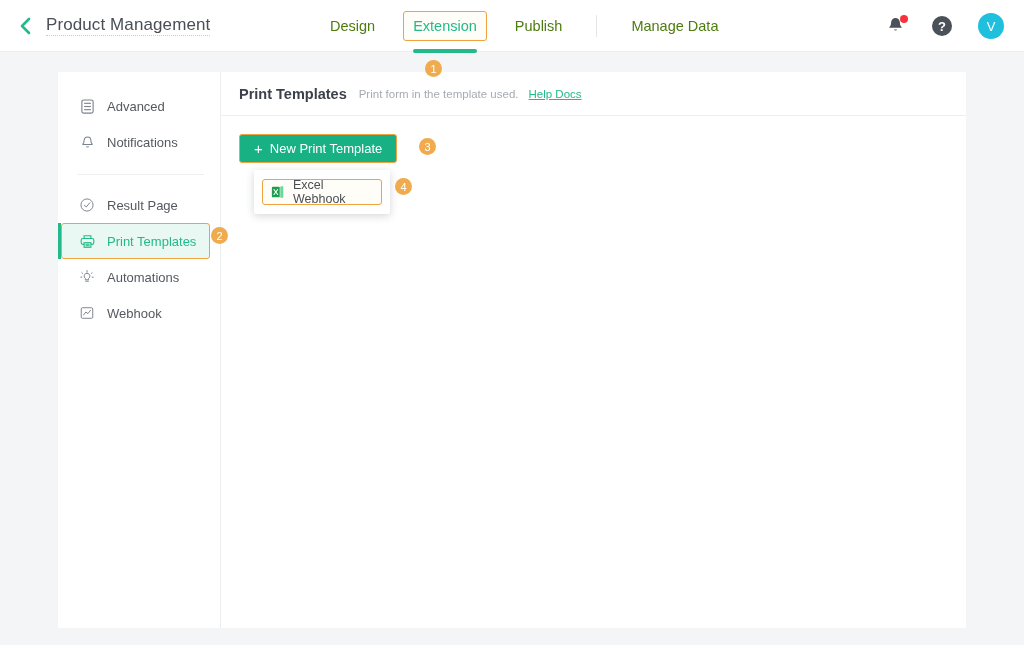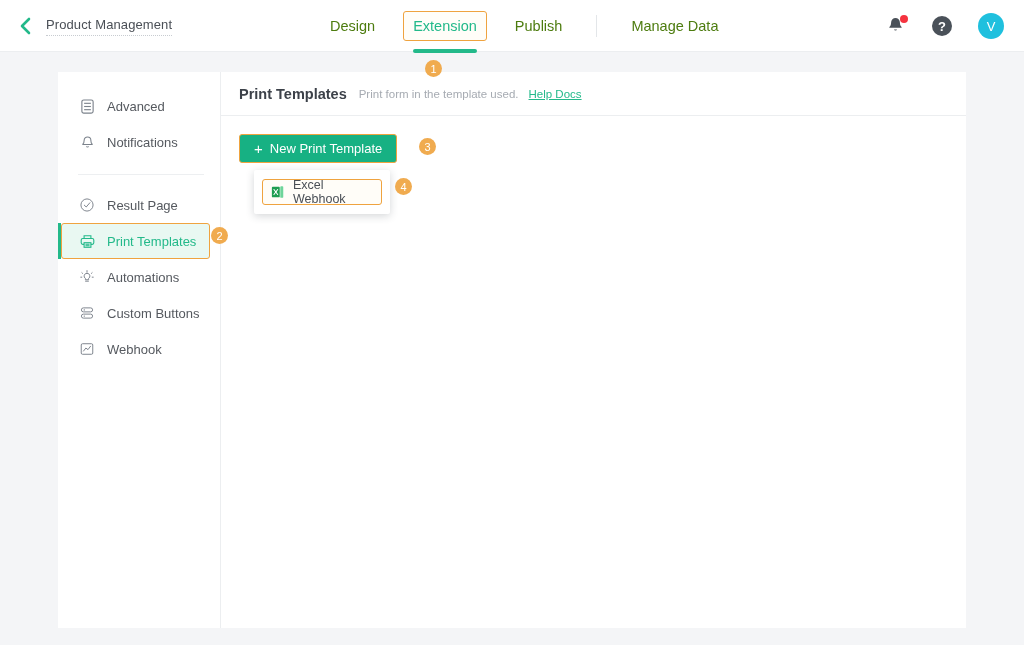--- a/index.html
+++ b/index.html
@@ -28,21 +28,21 @@
   }
   .back-chevron {
     position: absolute;
     left: 14px; top: 14px;
     width: 24px; height: 24px;
     cursor: pointer;
   }
   .page-title {
     position: absolute;
     left: 46px; top: 16px;
-    font-size: 13px;
+    font-size: 17px;
     color: #4a4f56;
     letter-spacing: .1px;
     border-bottom: 1px dotted #c8ccd1;
     padding-bottom: 2px;
     line-height: 17px;
   }
 
   .nav {
     position: absolute;
     left: 320px; top: 0;
@@ -393,31 +393,20 @@
           <line x1="10" y1="1.4" x2="10" y2="2.7"></line>
           <line x1="3.6" y1="4" x2="4.5" y2="4.9"></line>
           <line x1="16.4" y1="4" x2="15.5" y2="4.9"></line>
           <line x1="2.2" y1="9.6" x2="3.5" y2="9.6"></line>
           <line x1="17.8" y1="9.6" x2="16.5" y2="9.6"></line>
         </svg>
       </span>
       <span>Automations</span>
     </div>
 
-    <div class="side-item">
-      <span class="sico">
-        <svg width="16" height="16" viewBox="0 0 20 20" fill="none" stroke="#7b828b" stroke-width="1.2">
-          <rect x="3" y="3.6" width="14" height="5" rx="2.5"></rect>
-          <rect x="3" y="11.4" width="14" height="5" rx="2.5"></rect>
-          <circle cx="6.6" cy="6.1" r=".9" fill="#7b828b" stroke="none"></circle>
-          <circle cx="6.6" cy="13.9" r=".9" fill="#7b828b" stroke="none"></circle>
-        </svg>
-      </span>
-      <span>Custom Buttons</span>
-    </div>
 
     <div class="side-item">
       <span class="sico">
         <svg width="16" height="16" viewBox="0 0 20 20" fill="none" stroke="#7b828b" stroke-width="1.2">
           <rect x="2.8" y="3.4" width="14.4" height="13.2" rx="1.6"></rect>
           <path d="M5.6 12.6 L8.6 8.8 L11.2 10.8 L14.4 6.6" stroke-linecap="round" stroke-linejoin="round"></path>
         </svg>
       </span>
       <span>Webhook</span>
     </div>

